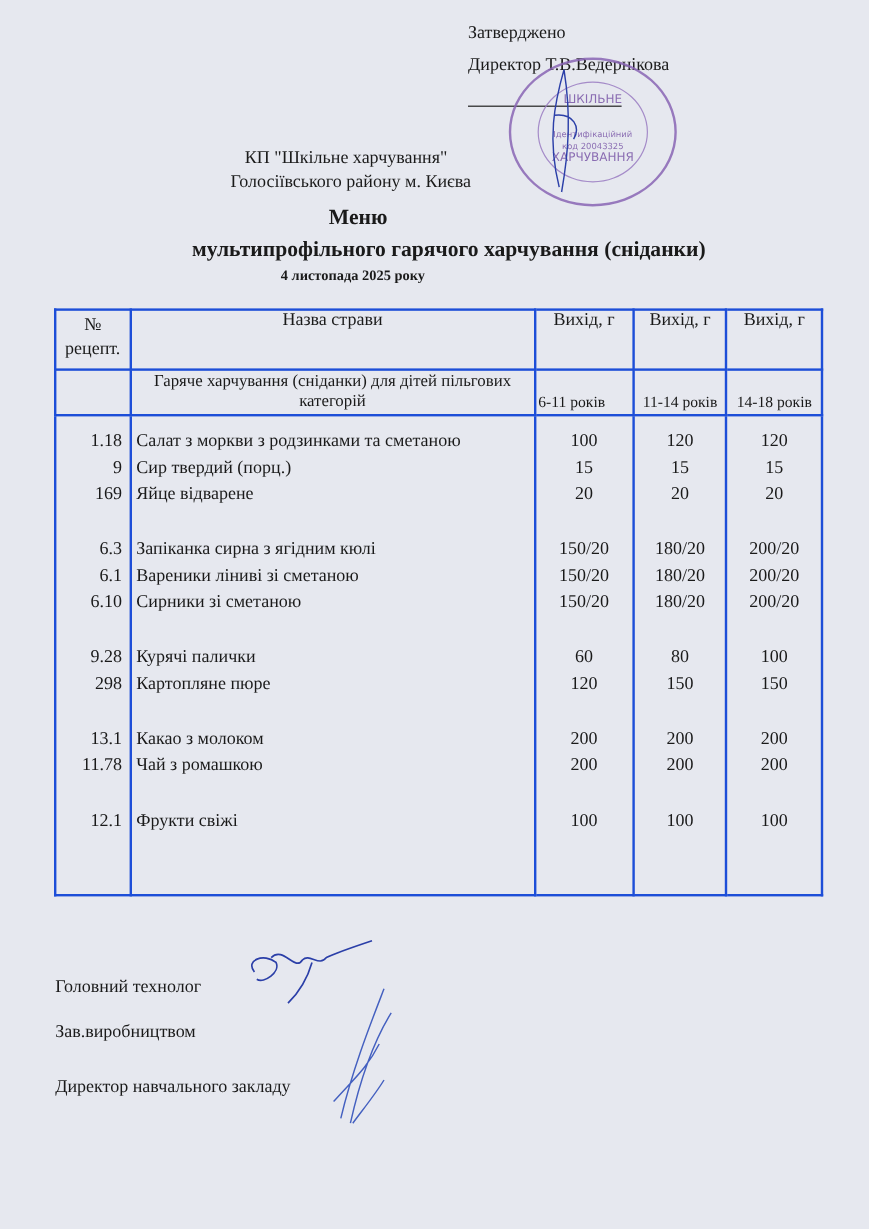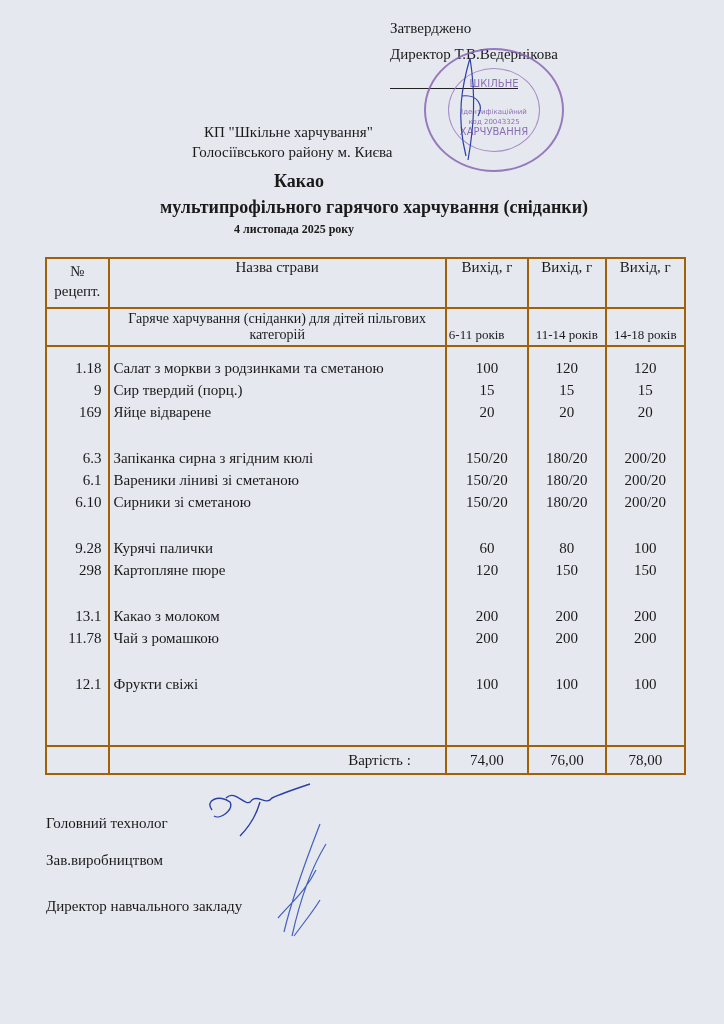--- a/index.html
+++ b/index.html
@@ -39,21 +39,21 @@
     .stamp-t2 { top: 28px; font-size: 10px; margin-top: 48px; }
     .stamp-t3 { top: 58px; font-size: 7px; }
     .stamp-t4 { top: 68px; font-size: 7px; }
 
     table.menu {
       position: absolute; left: 45px; top: 257px; width: 641px;
       border-collapse: collapse;
       font-size: 15px;
     }
     table.menu td, table.menu th {
-      border: 2px solid #a16207;
+      border: 2px solid #1d4ed8;
       padding: 0;
       font-weight: normal;
     }
     .hdr-row td { height: 46px; vertical-align: top; text-align: center; padding-top: 6px; }
     .sub-row td { height: 34px; }
     .c-num { width: 62px; }
     .c-name { width: 360px; }
     .c-v1 { width: 84px; }
     .c-v2 { width: 79px; }
     .c-v3 { width: 81px; }
@@ -92,21 +92,21 @@
   <div class="stamp-text stamp-t2">ХАРЧУВАННЯ</div>
   <div class="stamp-text stamp-t3">Ідентифікаційний</div>
   <div class="stamp-text stamp-t4">код 20043325</div>
 </div>
 <svg class="signature" style="left:448px;top:56px" width="50" height="110">
   <path d="M22 2 C 14 30, 8 60, 18 100 M22 2 C 28 40, 26 70, 20 104 M14 40 C 30 38, 36 50, 30 60" fill="none" stroke="#2b3fa8" stroke-width="1.2"></path>
 </svg>
 
 <div class="abs org1">КП "Шкільне харчування"</div>
 <div class="abs org2">Голосіївського району м. Києва</div>
-<div class="abs menu-title">Какао</div>
+<div class="abs menu-title">Меню</div>
 <div class="abs menu-sub">мультипрофільного гарячого харчування (сніданки)</div>
 <div class="abs menu-date">4  листопада  2025 року</div>
 
 <table class="menu">
   <tbody>
       <tr class="hdr-row">
     <td class="c-num" style="padding-top:2px;line-height:20px">№ рецепт.</td>
     <td class="c-name">Назва страви</td>
     <td class="c-v1">Вихід, г</td>
     <td class="c-v2">Вихід, г</td>
@@ -204,27 +204,20 @@
           <div class="gap"></div>
           <div class="line">100</div>
           <div class="line">150</div>
           <div class="gap"></div>
           <div class="line">200</div>
           <div class="line">200</div>
           <div class="gap"></div>
           <div class="line">100</div>
         </td>
   </tr>
-  <tr class="cost-row">
-    <td></td>
-    <td class="cost-label">Вартість :</td>
-    <td class="cost-val">74,00</td>
-    <td class="cost-val">76,00</td>
-    <td class="cost-val">78,00</td>
-  </tr>
 </tbody>
   </table>
 
 <div class="abs sig1">Головний технолог</div>
 <div class="abs sig2">Зав.виробництвом</div>
 <div class="abs sig3">Директор навчального закладу</div>
 
 <svg class="signature" style="left:200px;top:780px" width="120" height="60">
   <path d="M12 30 C 4 20, 20 14, 30 22 C 34 30, 20 40, 14 36 M26 18 C 36 8, 46 30, 52 20 C 58 14, 66 26, 72 18 C 80 14, 92 10, 110 4 M60 22 C 56 36, 48 48, 40 56" fill="none" stroke="#2b3fa8" stroke-width="1.4"></path>
 </svg>

